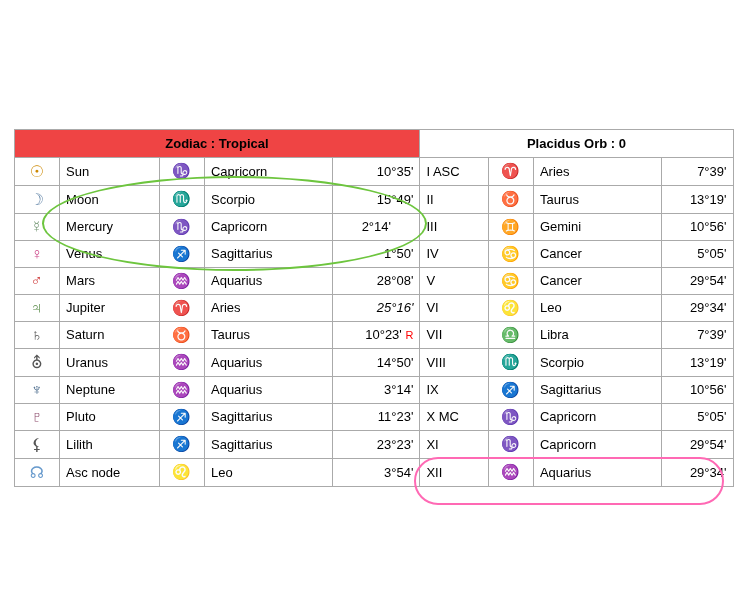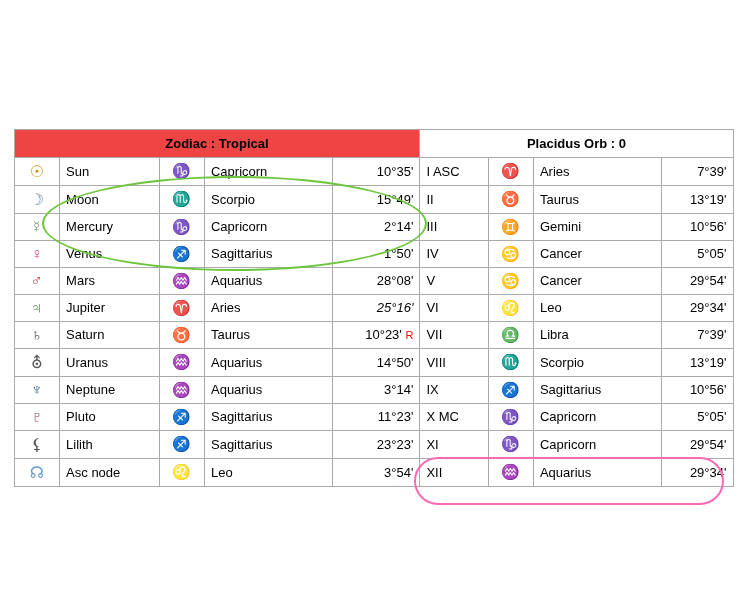--- a/index.html
+++ b/index.html
@@ -97,21 +97,21 @@
           <td class="col-house" style="font-weight: normal;">II</td>
           <td class="col-sign-icon" style="text-align: center; font-size: 15px;">♉</td>
           <td class="col-sign">Taurus</td>
           <td class="col-deg" style="text-align: right;">13°19'</td>
         </tr>
         <tr>
           <td class="col-icon" style="text-align: center; font-size: 16px; color: rgb(119, 153, 119);">☿</td>
           <td class="col-name">Mercury</td>
           <td class="col-sign-icon" style="text-align: center; font-size: 15px;">♑</td>
           <td class="col-sign">Capricorn</td>
-          <td class="col-deg" style="text-align: right;">2°14'</td>
+          <td class="col-deg" style="text-align: center;">2°14'</td>
           <td class="col-house" style="font-weight: normal;">III</td>
           <td class="col-sign-icon" style="text-align: center; font-size: 15px;">♊</td>
           <td class="col-sign">Gemini</td>
           <td class="col-deg" style="text-align: right;">10°56'</td>
         </tr>
         <tr>
           <td class="col-icon" style="text-align: center; font-size: 16px; color: rgb(204, 68, 136);">♀</td>
           <td class="col-name">Venus</td>
           <td class="col-sign-icon" style="text-align: center; font-size: 15px;">♐</td>
           <td class="col-sign">Sagittarius</td>

